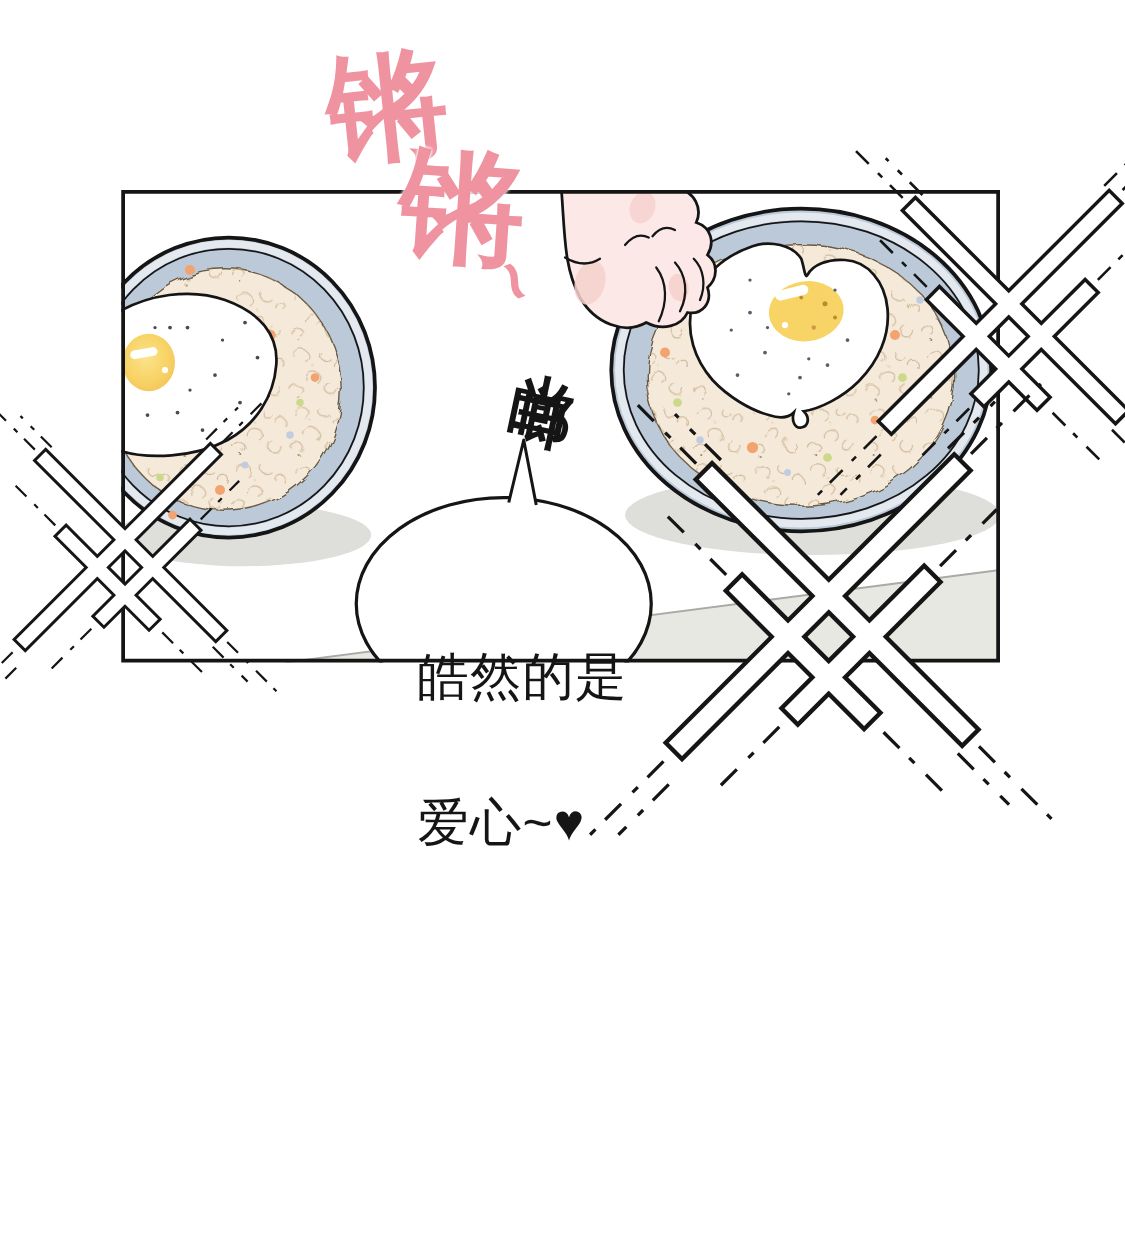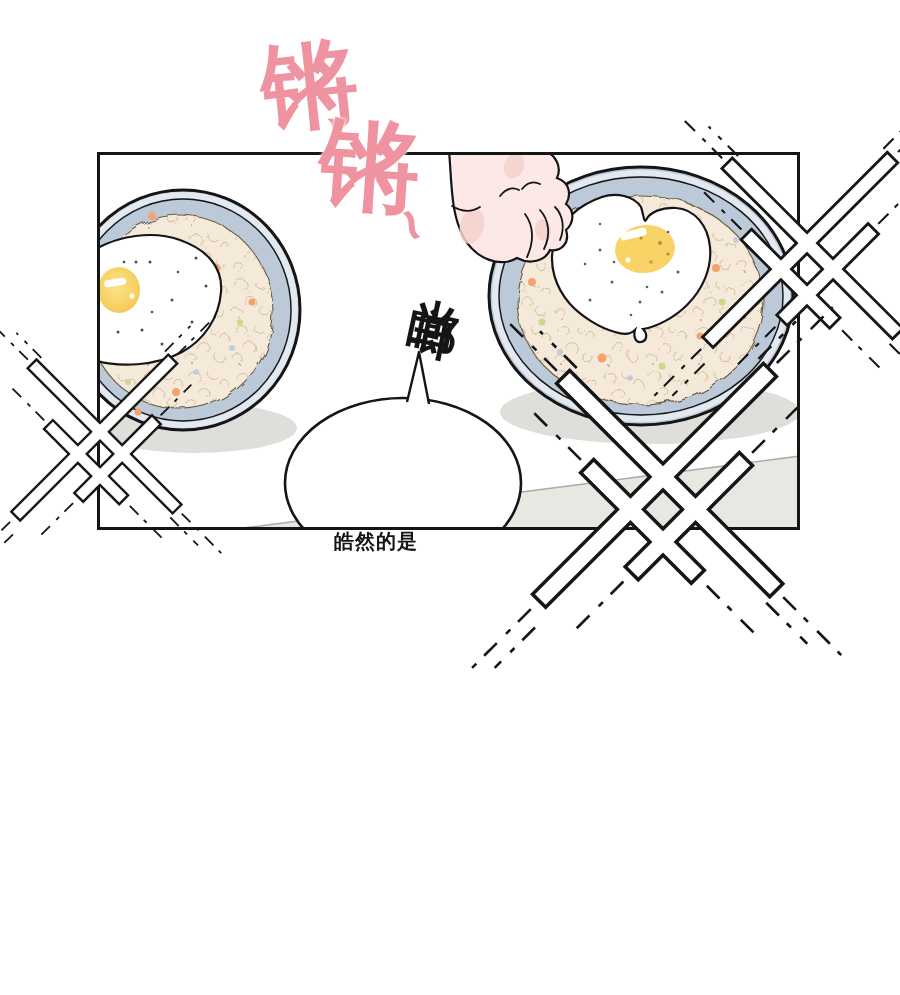--- a/index.html
+++ b/index.html
@@ -15,21 +15,21 @@
   }
   #clang1{left:262px;top:22px;font-size:96px;transform:rotate(-6deg);}
   #clang2{left:320px;top:100px;font-size:100px;transform:rotate(4deg);}
   #tilde{left:396px;top:192px;font-size:56px;transform:rotate(68deg);}
   #clatter{
     left:416px;top:254px;font-size:50px;font-weight:600;color:#151515;
     writing-mode:vertical-rl;text-orientation:upright;letter-spacing:7px;
     transform:rotate(12deg);transform-origin:top left;font-family:sans-serif;
   }
   .bubble-text{
-    left:334px;top:444px;color:#151515;font-weight:700;font-size:20px;
+    left:334px;top:444px;color:#151515;font-weight:400;font-size:41px;
     line-height:39px;letter-spacing:1px;font-family:sans-serif;
   }
 </style>
 </head>
 <body>
 
 <div class="stage">
 
 <svg width="900" height="995" viewBox="0 0 900 995">
   <defs>
@@ -232,15 +232,16 @@
   <use href="#sparkle" transform="translate(663 508) rotate(45)"></use>
 </svg>
 
 <div id="clang1" class="txt sfx-pink">锵</div>
 <div id="clang2" class="txt sfx-pink">锵</div>
 <div id="tilde" class="txt sfx-pink">~</div>
 <div id="clatter" class="txt">当啷</div>
 
 <div class="txt bubble-text">
   <div>皓然的是</div>
+  <div>爱心~♥</div>
 </div>
 
 </div>
 
 </body></html>

